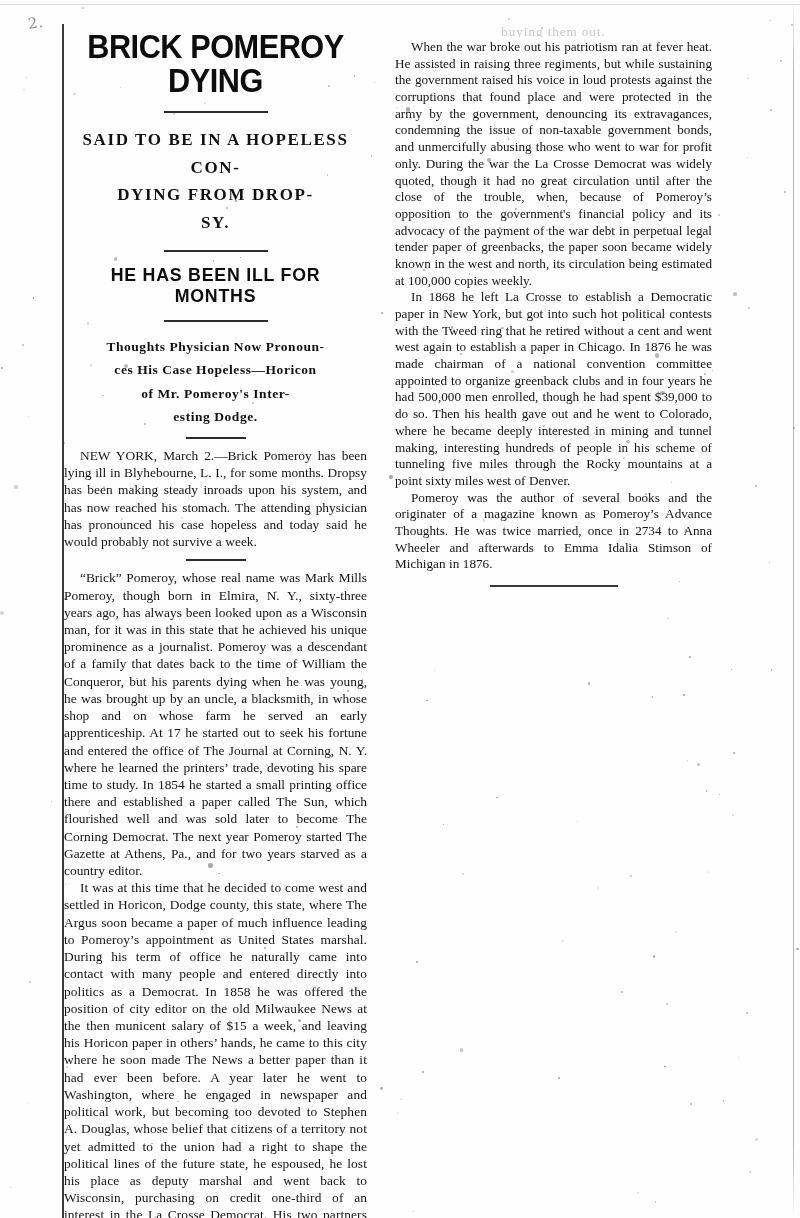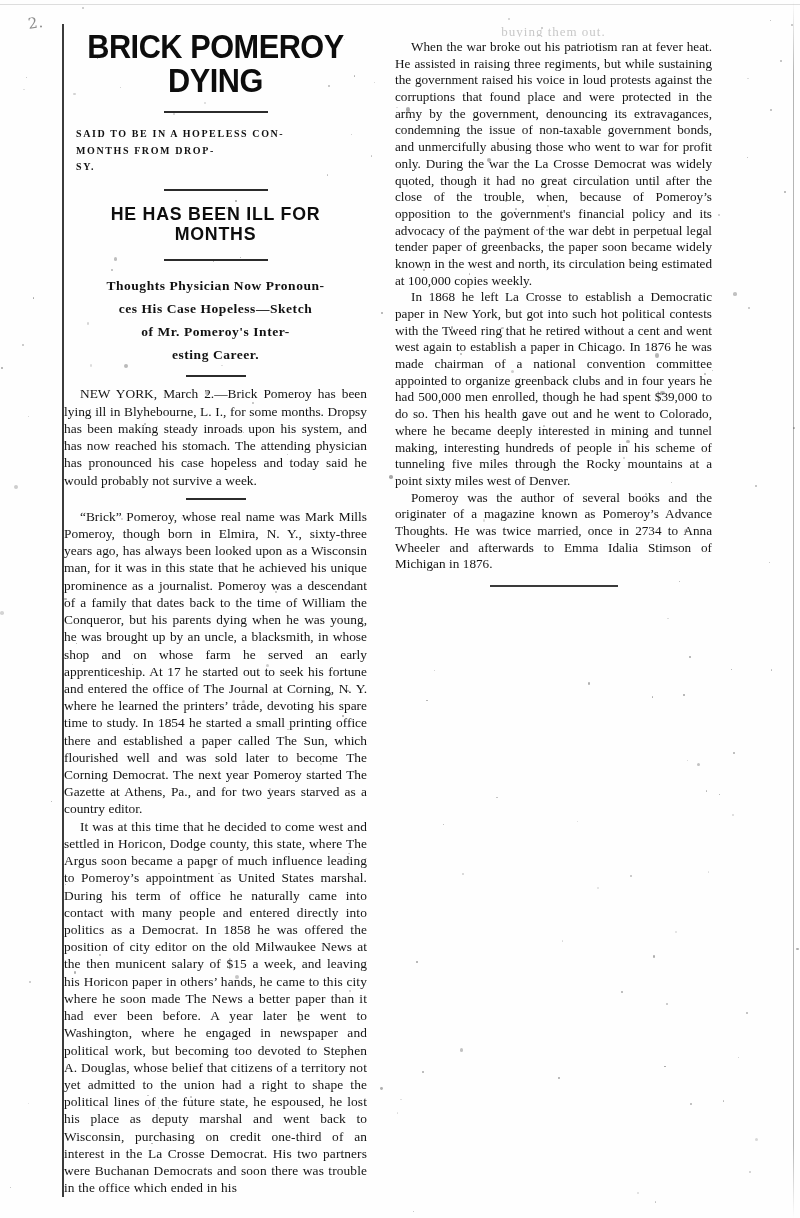--- a/index.html
+++ b/index.html
@@ -111,24 +111,24 @@
   }
   .rule-end {
     width: 128px;
     height: 0;
     border-top: 2px solid #3a3a3a;
     margin: 12px auto 0 auto;
   }
   .deck1 {
     font-family: "Liberation Serif", serif;
     font-weight: 700;
-    font-size: 10px;
+    font-size: 17px;
     line-height: 1.62;
     letter-spacing: 1.6px;
-    text-align: left;
+    text-align: center;
     color: #111;
     margin: 12px;
   }
   .subhead {
     font-family: "Liberation Sans", "DejaVu Sans", sans-serif;
     font-weight: 700;
     font-size: 18.5px;
     line-height: 1.1;
     letter-spacing: .8px;
     text-align: center;
@@ -200,35 +200,35 @@
   <div class="clipping">
 
     <div class="col col-left">
 
       <h1 class="headline">BRICK POMEROY DYING</h1>
 
       <div class="rule-short"></div>
 
       <div class="deck1">
         <div>SAID TO BE IN A HOPELESS CON-</div>
-        <div>MONTHS FROM DROP-</div>
+        <div>DYING FROM DROP-</div>
         <div>SY.</div>
       </div>
 
       <div class="rule-short"></div>
 
       <h2 class="subhead">HE HAS BEEN ILL FOR MONTHS</h2>
 
       <div class="rule-short"></div>
 
       <div class="deck2">
         <span class="ln">Thoughts Physician Now Pronoun-</span>
-        <span class="ln">ces His Case Hopeless—Sketch</span>
+        <span class="ln">ces His Case Hopeless—Horicon</span>
         <span class="ln">of Mr. Pomeroy's Inter-</span>
-        <span class="ln">esting Career.</span>
+        <span class="ln">esting Dodge.</span>
       </div>
 
       <div class="rule-tiny"></div>
 
       <p class="para">NEW YORK, March 2.—Brick Pomeroy has been lying ill in Blyhebourne, L. I., for some months. Dropsy has been making steady inroads upon his system, and has now reached his stomach. The attending physician has pronounced his case hopeless and today said he would probably not survive a week.</p>
 
       <div class="rule-tiny"></div>
 
       <p class="para">“Brick” Pomeroy, whose real name was Mark Mills Pomeroy, though born in Elmira, N. Y., sixty-three years ago, has always been looked upon as a Wisconsin man, for it was in this state that he achieved his unique prominence as a journalist. Pomeroy was a descendant of a family that dates back to the time of William the Conqueror, but his parents dying when he was young, he was brought up by an uncle, a blacksmith, in whose shop and on whose farm he served an early apprenticeship. At 17 he started out to seek his fortune and entered the office of The Journal at Corning, N. Y. where he learned the printers’ trade, devoting his spare time to study. In 1854 he started a small printing office there and established a paper called The Sun, which flourished well and was sold later to become The Corning Democrat. The next year Pomeroy started The Gazette at Athens, Pa., and for two years starved as a country editor.</p>
 

